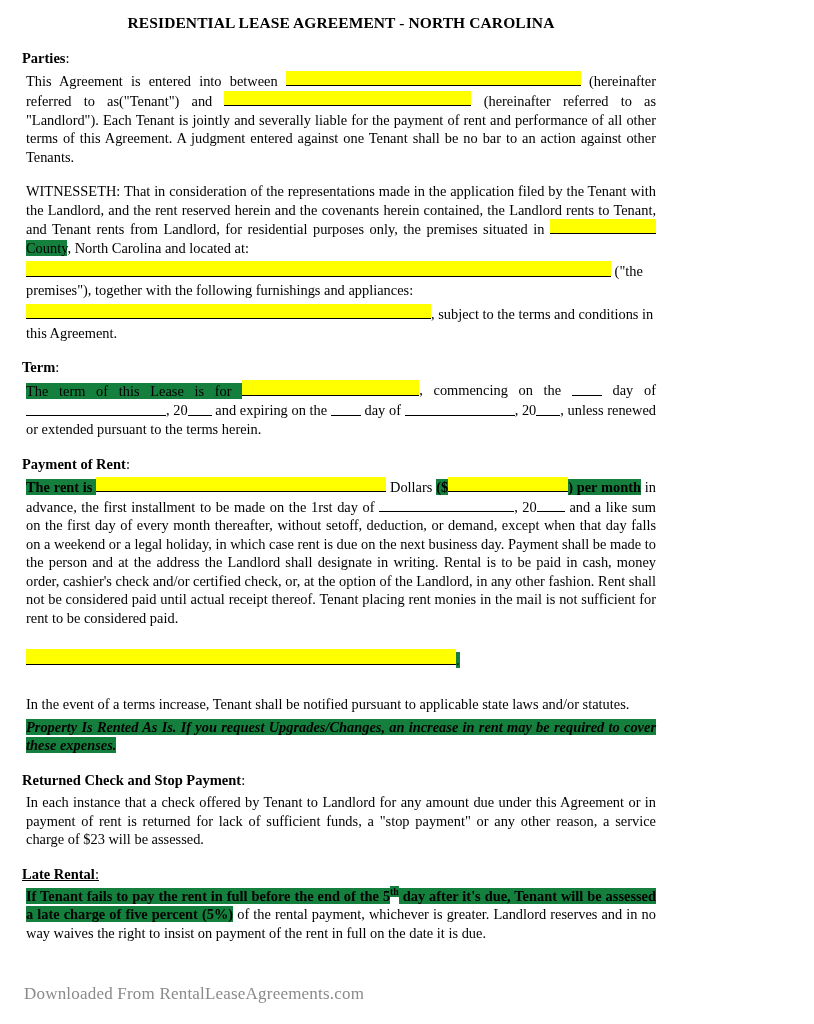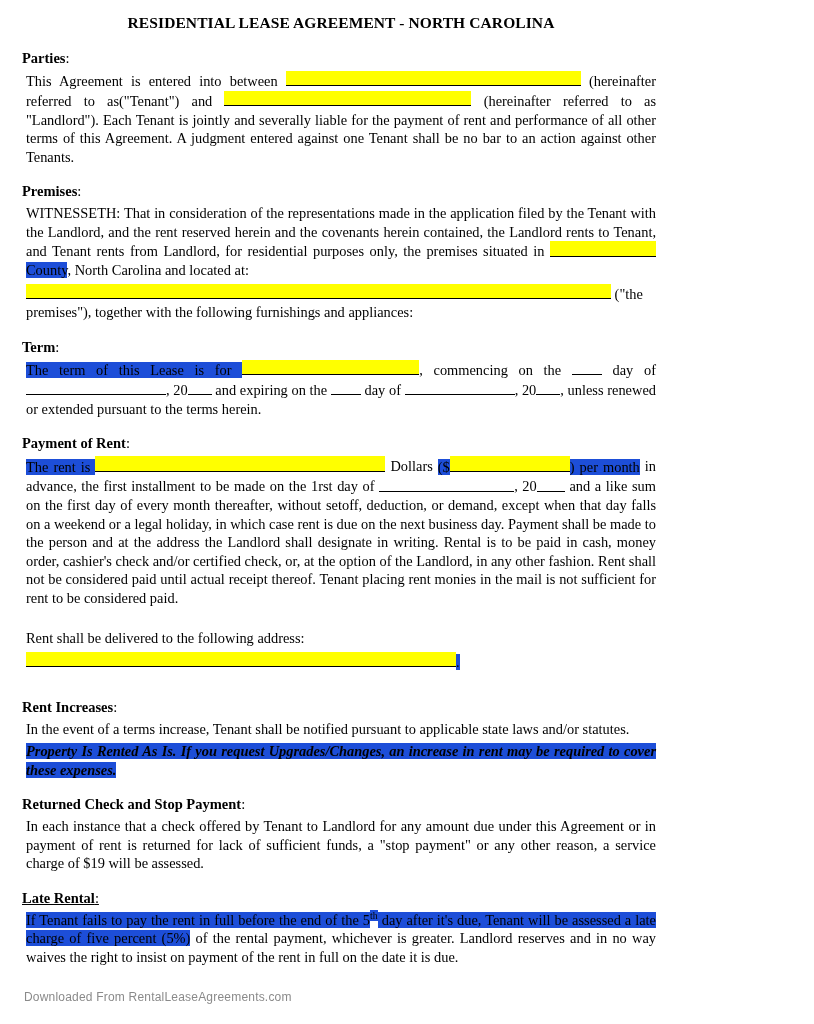--- a/index.html
+++ b/index.html
@@ -45,23 +45,23 @@
   .body-text {
     font-size: 14.4px;
     line-height: 1.285;
     text-align: justify;
     text-justify: inter-word;
     margin: 4px;
   }
   .nojust { text-align: left; }
   
   .hl {
-    background: #1d4ed8;
+    background: #15803d;
   }
-  .b { font-weight: normal; }
+  .b { font-weight: bold; }
   .bi { font-weight: bold; font-style: italic; }
   
   .blank {
     display: inline-block;
     border-bottom: 1.3px solid #000;
     vertical-align: baseline;
     height: 1em;
     line-height: 1em;
   }
   .blank-hl {
@@ -75,67 +75,65 @@
   }
   sup {
     font-size: 0.68em;
     vertical-align: super;
     line-height: 0;
   }
   .footer {
     position: absolute;
     left: 24px;
     bottom: 20px;
-    font-size: 12px;
+    font-size: 17px;
     color: #8a8a8a;
-    font-family: Liberation Sans, sans-serif;
+    font-family: Liberation Serif, serif;
     letter-spacing: 0.2px;
   }
   .spacer-md { height: 14px; }
 </style>
 </head>
 <body>
 
 <div class="page">
 
   <div class="doc-title">RESIDENTIAL LEASE AGREEMENT - NORTH CAROLINA</div>
 
   <div class="section">
     <div class="sec-head"><span>Parties</span><span class="colon">:</span></div>
     <div class="body-text"><span>This Agreement is entered into between </span><span class="blank blank-hl" style="width:295px"></span><span> (hereinafter referred to as("Tenant") and </span><span class="blank blank-hl" style="width:247px"></span><span> (hereinafter referred to as "Landlord").  Each Tenant is jointly and severally liable for the payment of rent and performance of all other terms of this Agreement.  A judgment entered against one Tenant shall be no bar to an action against other Tenants.</span></div>
   </div>
 
   <div class="section">
-    <div class="sec-head"><span>Premises</span><span class="colon">:</span></div>
     <div class="body-text"><span>WITNESSETH: That in consideration of the representations made in the application filed by the Tenant with the Landlord, and the rent reserved herein and the covenants herein contained, the Landlord rents to Tenant, and Tenant rents from Landlord, for residential purposes only, the premises situated in </span><span class="blank blank-hl" style="width:106px"></span><span class="hl"> County</span><span>, North Carolina and located at:</span></div>
     <div class="body-text nojust"><span class="blank blank-hl" style="width:585px"></span><span> ("the premises"), together with the following furnishings and appliances:</span></div>
+    <div class="body-text nojust"><span class="blank blank-hl" style="width:405px"></span><span>, subject to the terms and conditions in this Agreement.</span></div>
   </div>
 
   <div class="section">
     <div class="sec-head"><span>Term</span><span class="colon">:</span></div>
     <div class="body-text"><span class="hl">The term of this Lease is for </span><span class="blank blank-hl" style="width:177px"></span><span>, commencing on the </span><span class="plainblank" style="width:30px"></span><span> day of </span><span class="plainblank" style="width:140px"></span><span>, 20</span><span class="plainblank" style="width:24px"></span><span> and expiring on the </span><span class="plainblank" style="width:30px"></span><span> day of </span><span class="plainblank" style="width:110px"></span><span>, 20</span><span class="plainblank" style="width:24px"></span><span>, unless renewed or extended pursuant to the terms herein.</span></div>
   </div>
 
   <div class="section">
     <div class="sec-head"><span>Payment of Rent</span><span class="colon">:</span></div>
     <div class="body-text"><span class="hl b">The rent is </span><span class="blank blank-hl" style="width:290px"></span><span> Dollars </span><span class="hl b">($</span><span class="blank blank-hl" style="width:120px"></span><span class="hl b">) per month</span><span> in advance, the first installment to be made on the 1rst day of </span><span class="plainblank" style="width:135px"></span><span>, 20</span><span class="plainblank" style="width:28px"></span><span> and a like sum on the first day of every month thereafter, without setoff, deduction, or demand, except when that day falls on a weekend or a legal holiday, in which case rent is due on the next business day.  Payment shall be made to the person and at the address the Landlord shall designate in writing.  Rental is to be paid in cash, money order, cashier's check and/or certified check, or, at the option of the Landlord, in any other fashion.  Rent shall not be considered paid until actual receipt thereof.  Tenant placing rent monies in the mail is not sufficient for rent to be considered paid.</span></div>
     <div class="spacer-md"></div>
-    <div class="body-text nojust">Rent shall be delivered to the following address:</div>
     <div class="body-text nojust"><span class="blank blank-hl" style="width:430px"></span><span class="hl">.</span></div>
   </div>
 
   <div class="section" style="margin-top:26px">
-    <div class="sec-head"><span>Rent Increases</span><span class="colon">:</span></div>
     <div class="body-text nojust">In the event of a terms increase, Tenant shall be notified pursuant to applicable state laws and/or statutes.</div>
     <div class="body-text"><span class="hl bi">Property Is Rented As Is. If you request Upgrades/Changes, an increase in rent may be required to cover these expenses.</span></div>
   </div>
 
   <div class="section">
     <div class="sec-head"><span>Returned Check and Stop Payment</span><span class="colon">:</span></div>
-    <div class="body-text">In each instance that a check offered by Tenant to Landlord for any amount due under this Agreement or in payment of rent is returned for lack of sufficient funds, a "stop payment" or any other reason, a service charge of $19 will be assessed.</div>
+    <div class="body-text">In each instance that a check offered by Tenant to Landlord for any amount due under this Agreement or in payment of rent is returned for lack of sufficient funds, a "stop payment" or any other reason, a service charge of $23 will be assessed.</div>
   </div>
 
   <div class="section">
     <div class="sec-head underline-head"><span>Late Rental</span><span class="colon">:</span></div>
     <div class="body-text"><span class="hl b">If Tenant fails to pay the rent in full before the end of the 5</span><sup class="hl b">th</sup><span class="hl b"> day after it's due, Tenant will be assessed a late charge of five percent (5%)</span><span> of the rental payment, whichever is greater.  Landlord reserves and in no way waives the right to insist on payment of the rent in full on the date it is due.</span></div>
   </div>
 
   <div class="footer">Downloaded From RentalLeaseAgreements.com</div>
 </div>
 

